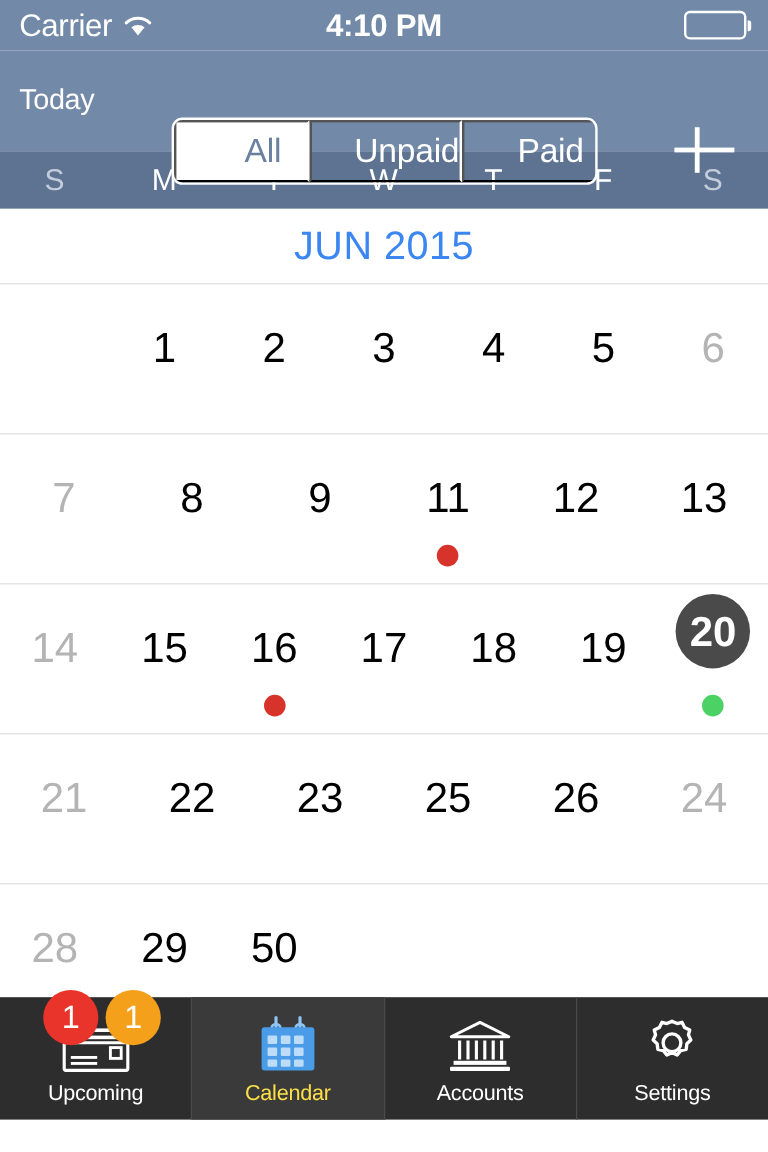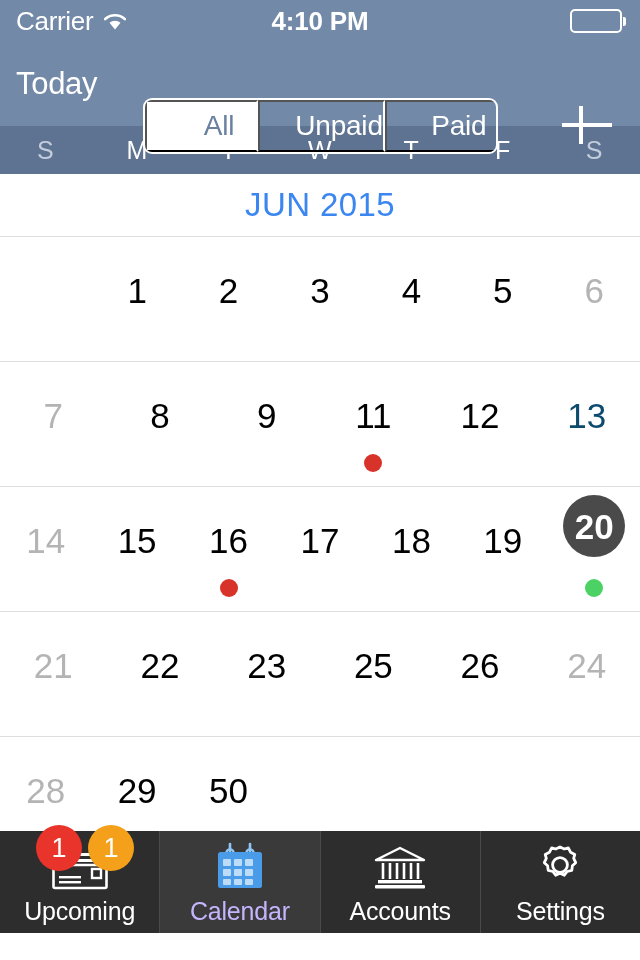--- a/index.html
+++ b/index.html
@@ -34,21 +34,21 @@
     width:3px; height:9px; background:#ffffff; border-radius:0 2px 2px 0;
     margin-left:1px; align-self:center;
   }
 
   
   .navbar {
     height:84px; background:#7289a8;
     display:flex; align-items:center; position:relative;
   }
   .today-btn {
-    color:#ffffff; font-size:31px; padding-left:16px; letter-spacing:-0.3px;
+    color:#ffffff; font-size:24px; padding-left:16px; letter-spacing:-0.3px;
     background:none; border:none; font-family:inherit; cursor:pointer;
   }
   .segmented {
     position:absolute; left:143px; top:56px; width:355px; height:56px;
     border:2px solid #ffffff; border-radius:9px;
     display:flex; overflow:hidden;
   }
   .seg {
     flex:1; display:flex; align-items:center; justify-content:center;
     font-size:28px; color:#ffffff; cursor:pointer;
@@ -93,21 +93,21 @@
   .day {
     flex:1; position:relative; cursor:pointer;
     display:flex; flex-direction:column; align-items:center;
   }
   .daynum {
     margin-top:22px; font-size:35px; color:#000000; line-height:1;
     display:flex; align-items:center; justify-content:center;
     width:62px; height:62px; border-radius:50%;
   }
   .day.muted  .daynum { color:#b4b4b4; }
-  .day.today  .daynum { color:#0c4a6e; }
+  .day.today  .daynum { color:#000000; }
   .day.selected .daynum {
     background:#4a4a4a; color:#ffffff; font-weight:bold;
     margin-top:8px;
   }
   .day.empty { cursor:default; }
   .dot {
     position:absolute; top:92px; width:18px; height:18px; border-radius:50%;
   }
   .day.selected .dot { top:92px; }
 
@@ -118,23 +118,23 @@
   }
   .tab {
     flex:1; position:relative; cursor:pointer;
     display:flex; flex-direction:column; align-items:center; justify-content:center;
     border-right:1px solid #4a4a4a;
   }
   .tab:last-child { border-right:none; }
   .tab.active { background:#3a3a3a; }
   .tab-icon { height:52px; display:flex; align-items:flex-end; justify-content:center; }
   .tab-label {
-    font-size:25px; color:#ffffff; margin-top:6px; letter-spacing:-0.2px;
-  }
-  .tab.active .tab-label { color:#c4b5fd; }
+    font-size:18px; color:#ffffff; margin-top:6px; letter-spacing:-0.2px;
+  }
+  .tab.active .tab-label { color:#fde047; }
   .badges {
     position:absolute; top:-6px; left:36px; display:flex; gap:6px; z-index:5;
   }
   .badge {
     width:46px; height:46px; border-radius:50%;
     display:flex; align-items:center; justify-content:center;
     color:#ffffff; font-size:27px; font-weight:500;
   }
 </style>
 </head>

